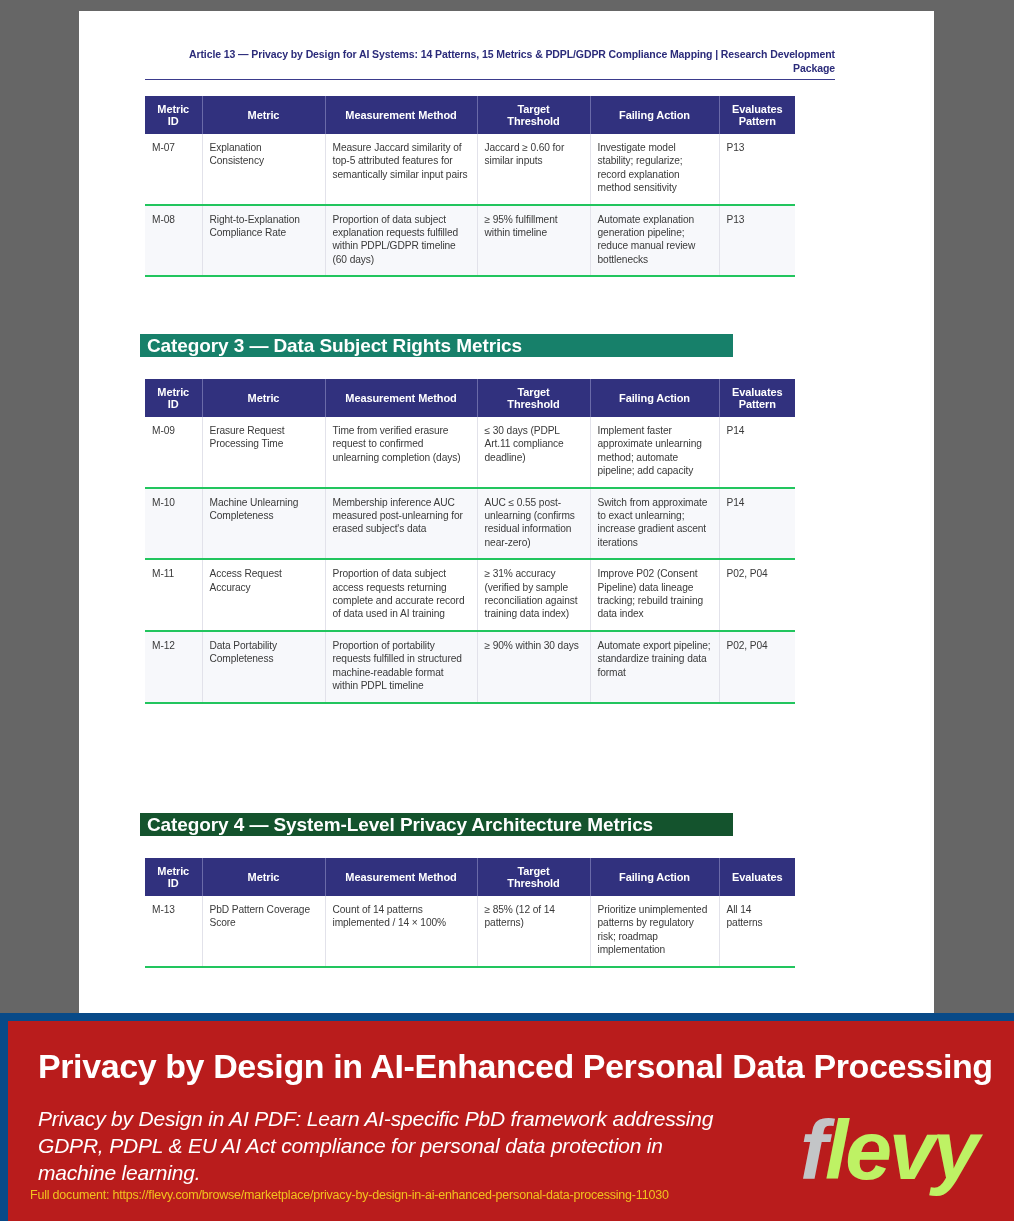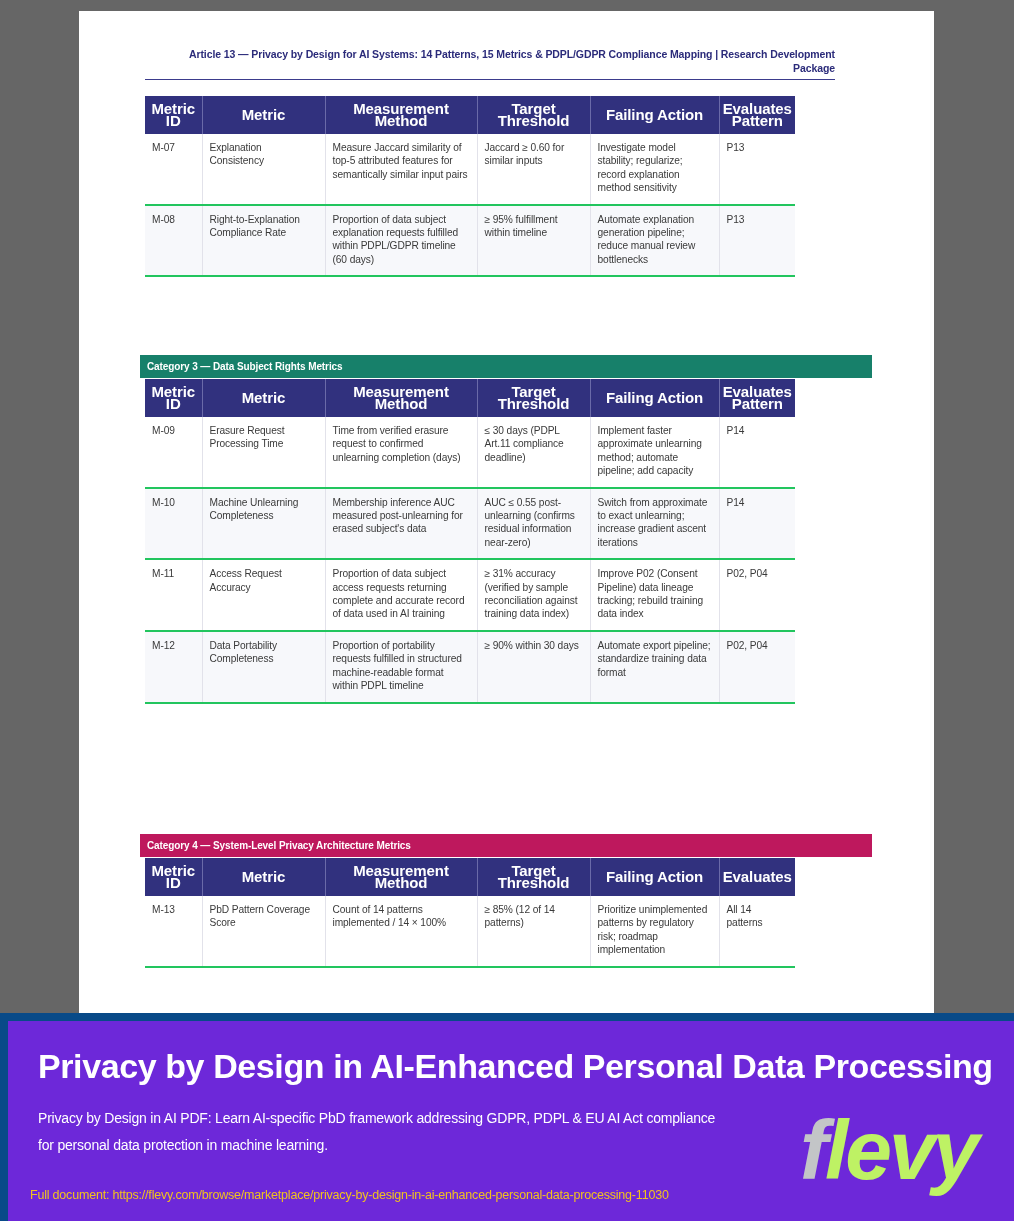--- a/index.html
+++ b/index.html
@@ -45,46 +45,45 @@
   .doc-header-rule {
     margin-top: 4px;
     border-bottom: 1.5px solid #3b3b8c;
     width: 100%;
   }
 
   
   .cat-banner {
     position: absolute;
     left: 61px;
-    width: 732px;
+    width: 593px;
     height: 23px;
     line-height: 23px;
     color: #ffffff;
-    font-size: 10px;
+    font-size: 19px;
     font-weight: bold;
     padding-left: 7px;
     box-sizing: border-box;
     letter-spacing: -0.1px;
-    margin-top: 21px;
   }
   .cat-teal   { background: #17806a; }
-  .cat-purple { background: #be185d; }
+  .cat-purple { background: #14532d; }
 
   
   table.metrics {
     position: absolute;
     left: 66px;
     border-collapse: collapse;
     width: 650px;
     table-layout: fixed;
   }
   table.metrics th {
     background: #31317e;
     color: #ffffff;
-    font-size: 15px;
+    font-size: 11px;
     font-weight: bold;
     text-align: center;
     vertical-align: middle;
     padding: 7px 3px;
     line-height: 12px;
     border-right: 1px solid #6a6aa8;
     letter-spacing: -0.1px;
   }
   table.metrics th:last-child { border-right: none; }
   table.metrics td {
@@ -118,42 +117,43 @@
     height: 208px;
     background: #084a88;
     overflow: hidden;
   }
   #promo-inner {
     position: absolute;
     left: 8px;
     top: 8px;
     right: 0;
     bottom: 0;
-    background: #6d28d9;
+    background: #b91c1c;
     overflow: hidden;
   }
   #promo-title {
     position: absolute;
     left: 30px;
     top: 26px;
     font-size: 34px;
     font-weight: bold;
     color: #ffffff;
     white-space: nowrap;
     letter-spacing: -0.4px;
   }
   #promo-desc {
     position: absolute;
     left: 30px;
     top: 84px;
     width: 690px;
-    font-size: 14px;
+    font-size: 21px;
     color: #ffffff;
     line-height: 27px;
     letter-spacing: -0.2px;
+    font-style: italic;
   }
   #promo-link {
     position: absolute;
     left: 30px;
     top: 1188px;
     font-size: 12.5px;
     color: #f2c21e;
     white-space: nowrap;
     letter-spacing: -0.2px;
   }

